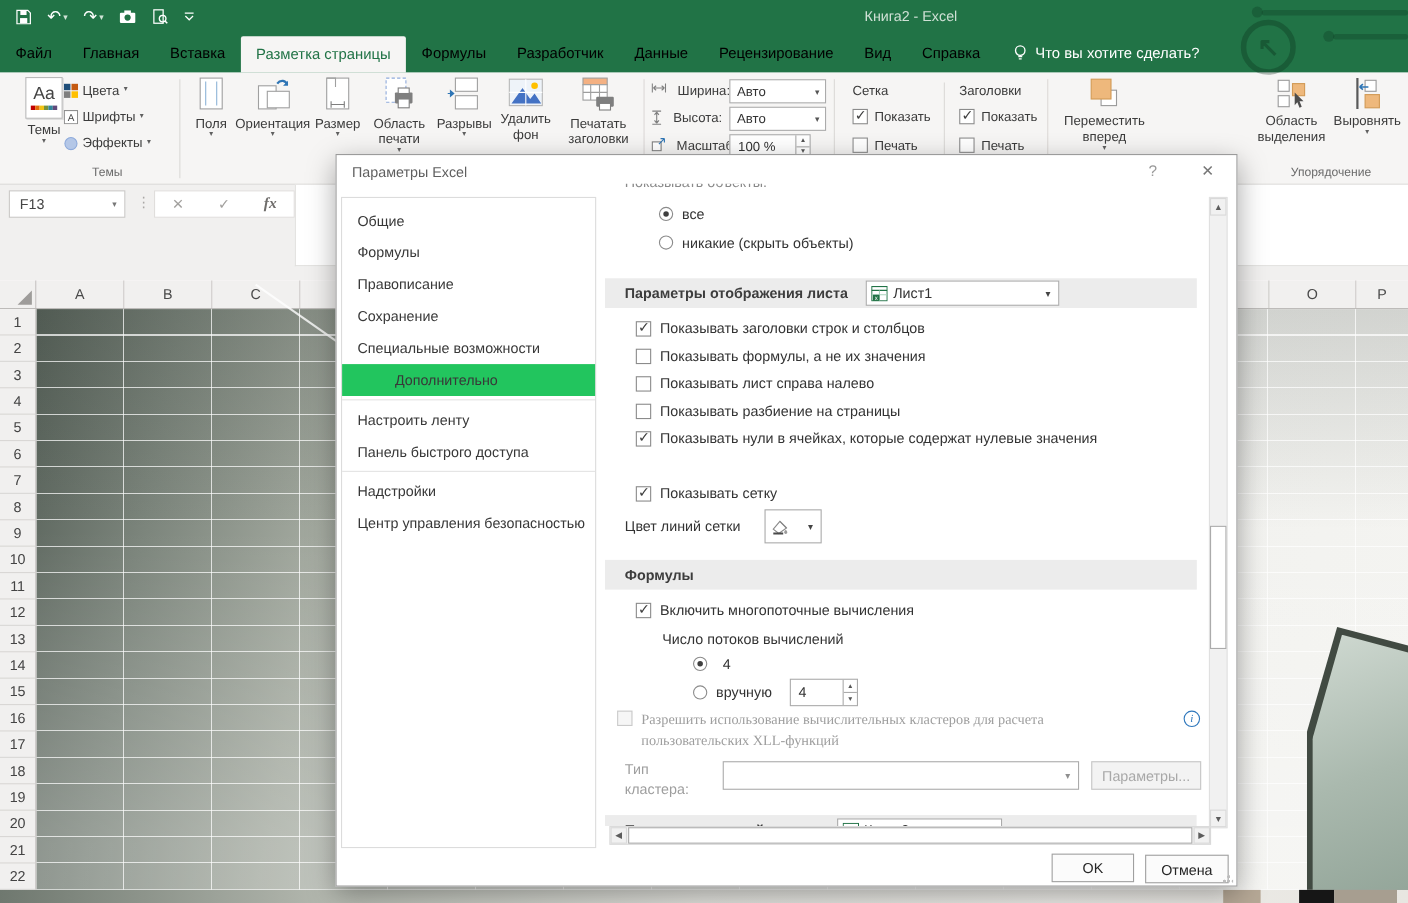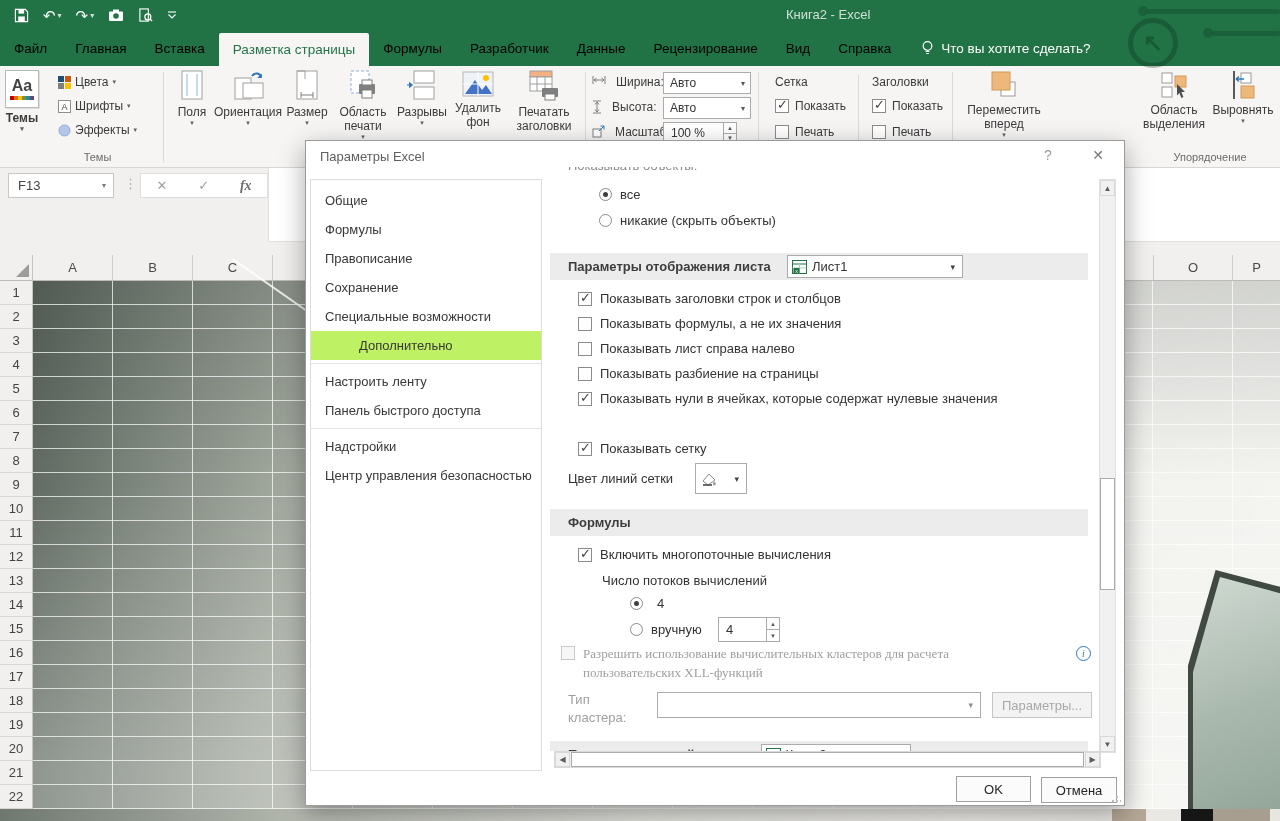--- a/index.html
+++ b/index.html
@@ -92,21 +92,21 @@
   .strip-bar { top:809px; height:12px; }
 
   
   .dialog { left:305px; top:140px; width:820px; height:666px; background:#fff; border:1px solid #9b9b9b;
     box-shadow:0 8px 24px rgba(0,0,0,.35); z-index:30; }
   .dlg-title { position:absolute; left:14px; top:8px; font-size:13px; color:#5f5f5f; }
   .dlg-help { position:absolute; left:730px; top:6px; width:24px; height:20px; color:#9a9a9a; font-size:14px; text-align:center; cursor:pointer; }
   .dlg-close { position:absolute; left:778px; top:6px; width:28px; height:20px; color:#777; font-size:14px; text-align:center; cursor:pointer; }
   .dlg-nav { position:absolute; left:4px; top:38px; width:232px; height:592px; border:1px solid #dcdcdc; background:#fff; padding-top:6px; }
   .navitem { height:29px; display:flex; align-items:center; padding-left:14px; font-size:13px; color:#383838; cursor:pointer; }
-  .navitem.selected { background:#bef264;padding-left:48px; }
+  .navitem.selected { background:#22c55e;padding-left:48px; }
   .navdiv { border-top:1px solid #e3e3e3; margin:3px 0; }
   .band { position:absolute; left:244px; width:538px; height:27px; background:#ececec; display:flex; align-items:center; padding-left:18px; font-weight:bold; font-size:13px; color:#3d3d3d; }
   .clip-top { position:absolute; left:262px; top:26px; width:400px; height:9px; overflow:hidden; font-size:13px; color:#8a8a8a; }
   .clip-top span { display:block; transform:translateY(-9px); }
   .radio { width:13px; height:13px; border:1px solid #8b8b8b; border-radius:50%; background:#fff; position:relative; flex:none; }
   .radio.checked::after { content:""; position:absolute; left:3px; top:3px; width:5px; height:5px; background:#3f3f3f; border-radius:50%; }
   .dlg-row { position:absolute; display:flex; align-items:center; gap:8px; font-size:13px; color:#333; cursor:pointer; }
   .drop { background:#fff; border:1px solid #ababab; display:flex; align-items:center; font-size:13px; color:#333; padding-left:4px; cursor:pointer; }
   .drop .arr { margin-left:auto; padding:0 7px; font-size:9px; color:#444; }
   .spinbox { position:absolute; left:412px; top:476px; width:62px; height:25px; background:#fff; border:1px solid #ababab; display:flex; align-items:center; font-size:13px; color:#333; }
@@ -193,21 +193,21 @@
     <svg width="13" height="16" viewBox="0 0 13 16">
         <circle cx="6.5" cy="6" r="4.3" fill="none" stroke="#fff" stroke-width="1.2"></circle>
         <path d="M4.7 11.5h3.6M5.2 13.5h2.6" stroke="#fff" stroke-width="1.2"></path>
       </svg>
     <span>Что вы хотите сделать?</span>
   </div>
 </div>
 
 <div class="r ribbon">
 
-  <div class="bigbtn" style="left:0; width:44px;font-weight:bold;">
+  <div class="bigbtn" style="left:18px; width:44px;">
     <div class="aa-box">
       <span class="aa">Aa</span>
       <span class="aa-stripe">
           <span style="background:#c00000"></span>
           <span style="background:#e36c09"></span>
           <span style="background:#f2c314"></span>
           <span style="background:#76923c"></span>
           <span style="background:#31859b"></span>
           <span style="background:#604a7b"></span>
         </span>

